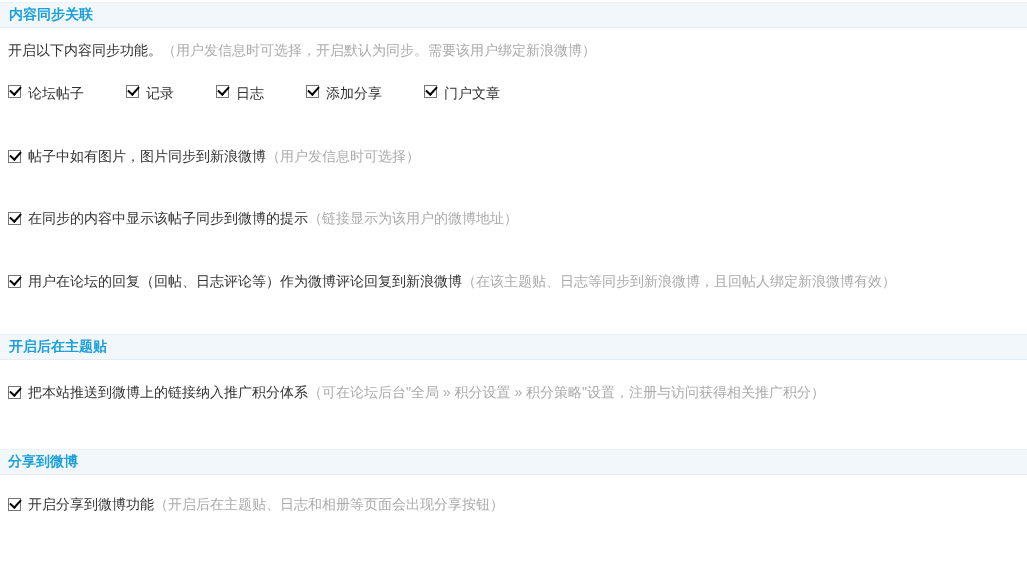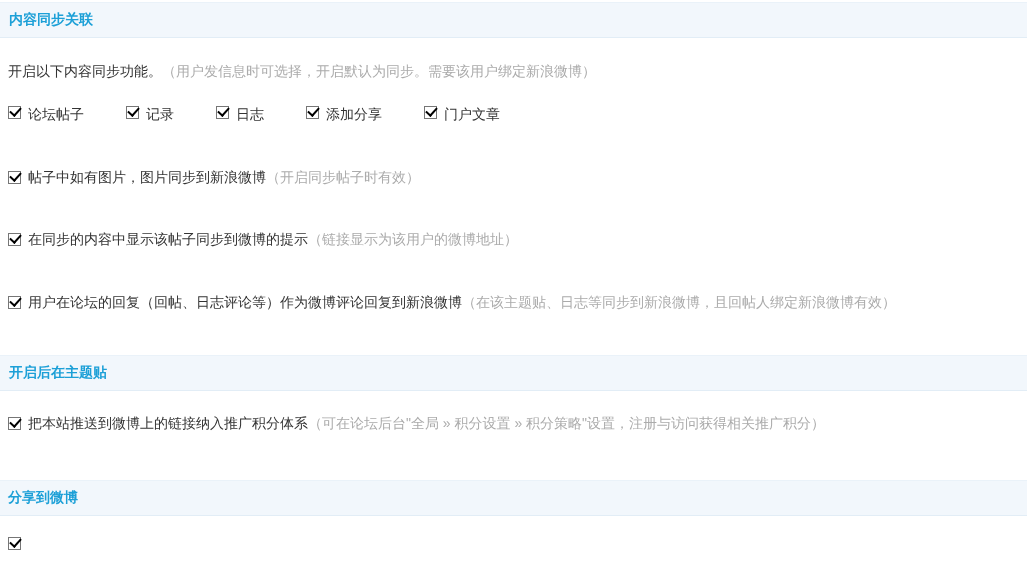--- a/index.html
+++ b/index.html
@@ -7,37 +7,37 @@
   body {
     width: 1027px;
     height: 580px;
     background: #ffffff;
     font-family: "Liberation Sans", "DejaVu Sans", sans-serif;
     font-size: 14px;
     color: #333333;
     overflow: hidden;
   }
   .section-bar {
-    height: 36px;
+    height: 26px;
     background: #f2f7fc;
     border-top: 1px solid #eaf2f9;
     border-bottom: 1px solid #e2edf6;
     display: flex;
     align-items: center;
     padding: 0 9px;
   }
   .section-bar.first { margin-top: 2px; }
   .section-title {
     color: #1da0d7;
     font-weight: bold;
     font-size: 14px;
   }
   .content { padding: 0 8px; }
   .intro-line {
-    margin-top: 25px;
+    margin-top: 14px;
     line-height: 17px;
   }
   .hint { color: #ababab; }
   .cb-inline-row {
     margin-top: 26px;
     display: flex;
     align-items: center;
   }
   .cb-inline-item {
     display: inline-flex;
@@ -109,21 +109,21 @@
       <span>添加分享</span>
     </span>
     <span class="cb-inline-item">
       <span class="cb"></span>
       <span>门户文章</span>
     </span>
   </div>
 
   <div class="opt-row gap-row1">
     <span class="cb"></span>
-    <span><span>帖子中如有图片，图片同步到新浪微博</span><span class="hint">（开启同步帖子时有效）</span></span>
+    <span><span>帖子中如有图片，图片同步到新浪微博</span><span class="hint">（用户发信息时可选择）</span></span>
   </div>
 
   <div class="opt-row gap-row2">
     <span class="cb"></span>
     <span><span>在同步的内容中显示该帖子同步到微博的提示</span><span class="hint">（链接显示为该用户的微博地址）</span></span>
   </div>
 
   <div class="opt-row gap-row3">
     <span class="cb"></span>
     <span><span>用户在论坛的回复（回帖、日志评论等）作为微博评论回复到新浪微博</span><span class="hint">（在该主题贴、日志等同步到新浪微博，且回帖人绑定新浪微博有效）</span></span>
@@ -141,14 +141,15 @@
   </div>
 </div>
 
 <div class="section-bar gap-bar3">
   <span class="section-title">分享到微博</span>
 </div>
 
 <div class="content">
   <div class="opt-row row-after-bar3">
     <span class="cb"></span>
+    <span><span>开启分享到微博功能</span><span class="hint">（开启后在主题贴、日志和相册等页面会出现分享按钮）</span></span>
   </div>
 </div>
 
 </body></html>

